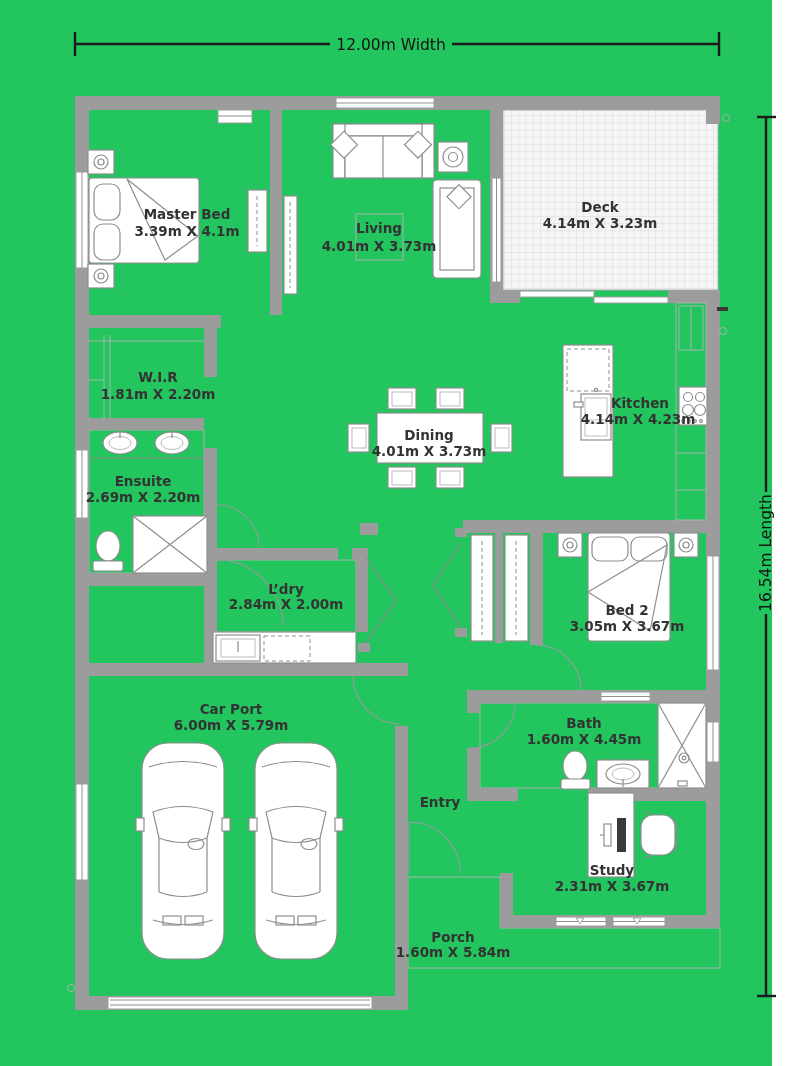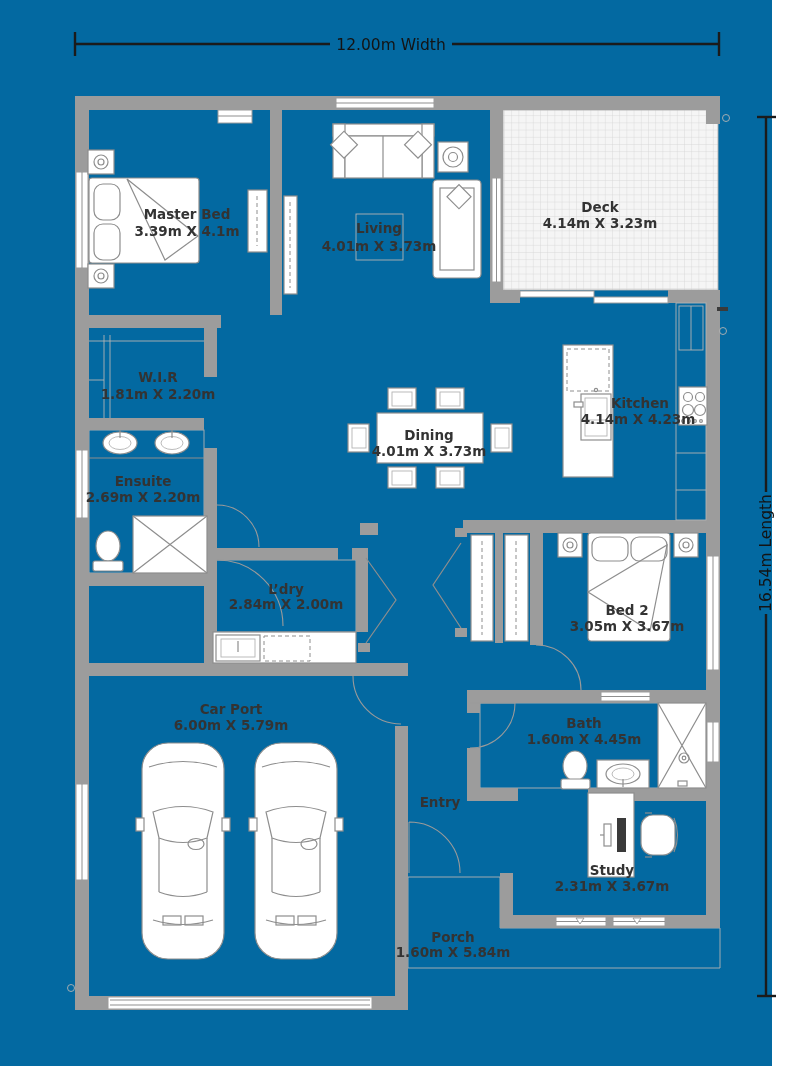--- a/index.html
+++ b/index.html
@@ -1,16 +1,16 @@
 <!DOCTYPE html>
 <html><head>
 <meta charset="utf-8">
 <style>
   html,body{margin:0;padding:0;background:#ffffff;}
-  #stage{width:772px;height:1066px;position:relative;background:#0369a1;}
+  #stage{width:772px;height:1066px;position:relative;background:#22c55e;}
   svg{display:block;}
   .wall{fill:#9c9c9c;}
   .win{fill:#ffffff;stroke:#9c9c9c;stroke-width:1;}
   .winl{stroke:#8f8f8f;stroke-width:1;fill:none;}
   .furn{fill:#ffffff;stroke:#8e8e8e;stroke-width:1.2;}
   .ln{fill:none;stroke:#8e8e8e;stroke-width:1.2;}
   .thin{fill:none;stroke:#b3b3b3;stroke-width:0.9;}
   .dash{fill:none;stroke:#8e8e8e;stroke-width:1;stroke-dasharray:4 3;}
   .arc{fill:none;stroke:#9a9a9a;stroke-width:1.1;}
   .dim{stroke:#1b1b1b;stroke-width:2.4;fill:none;}

